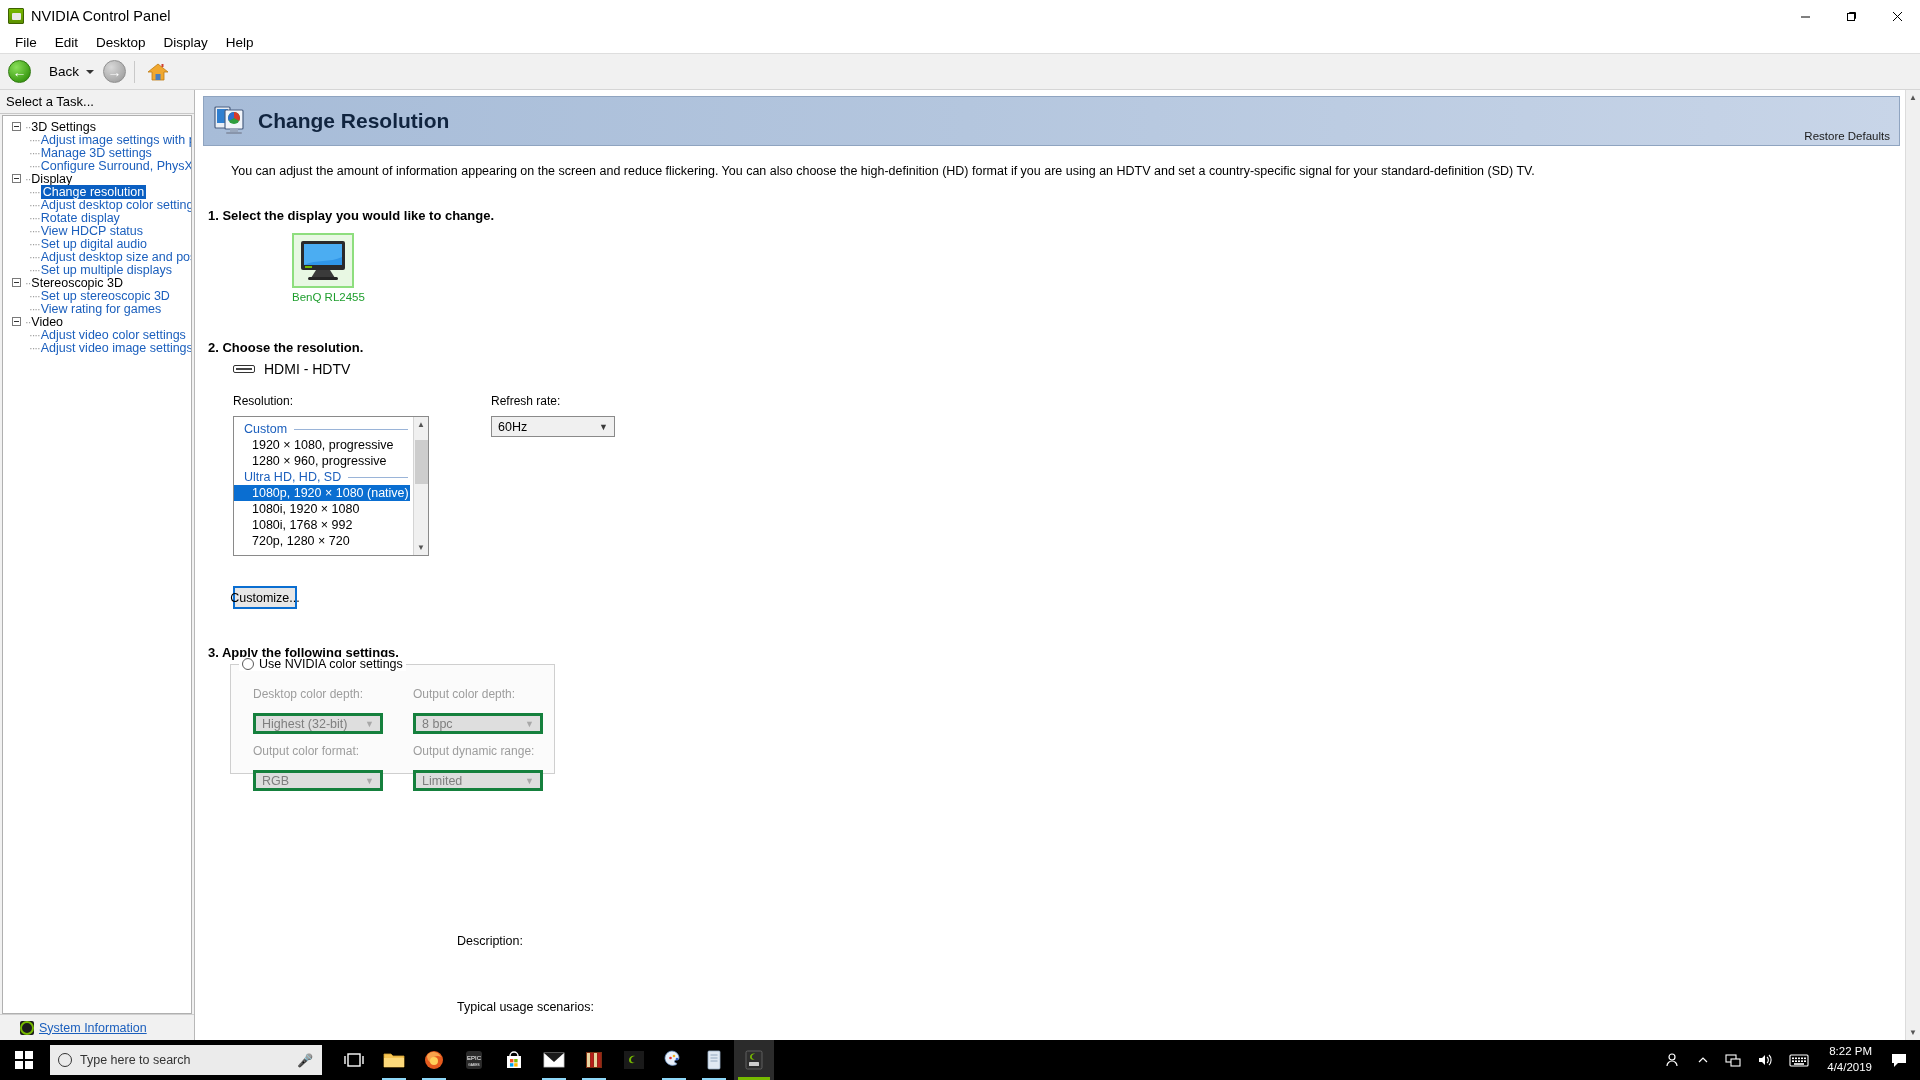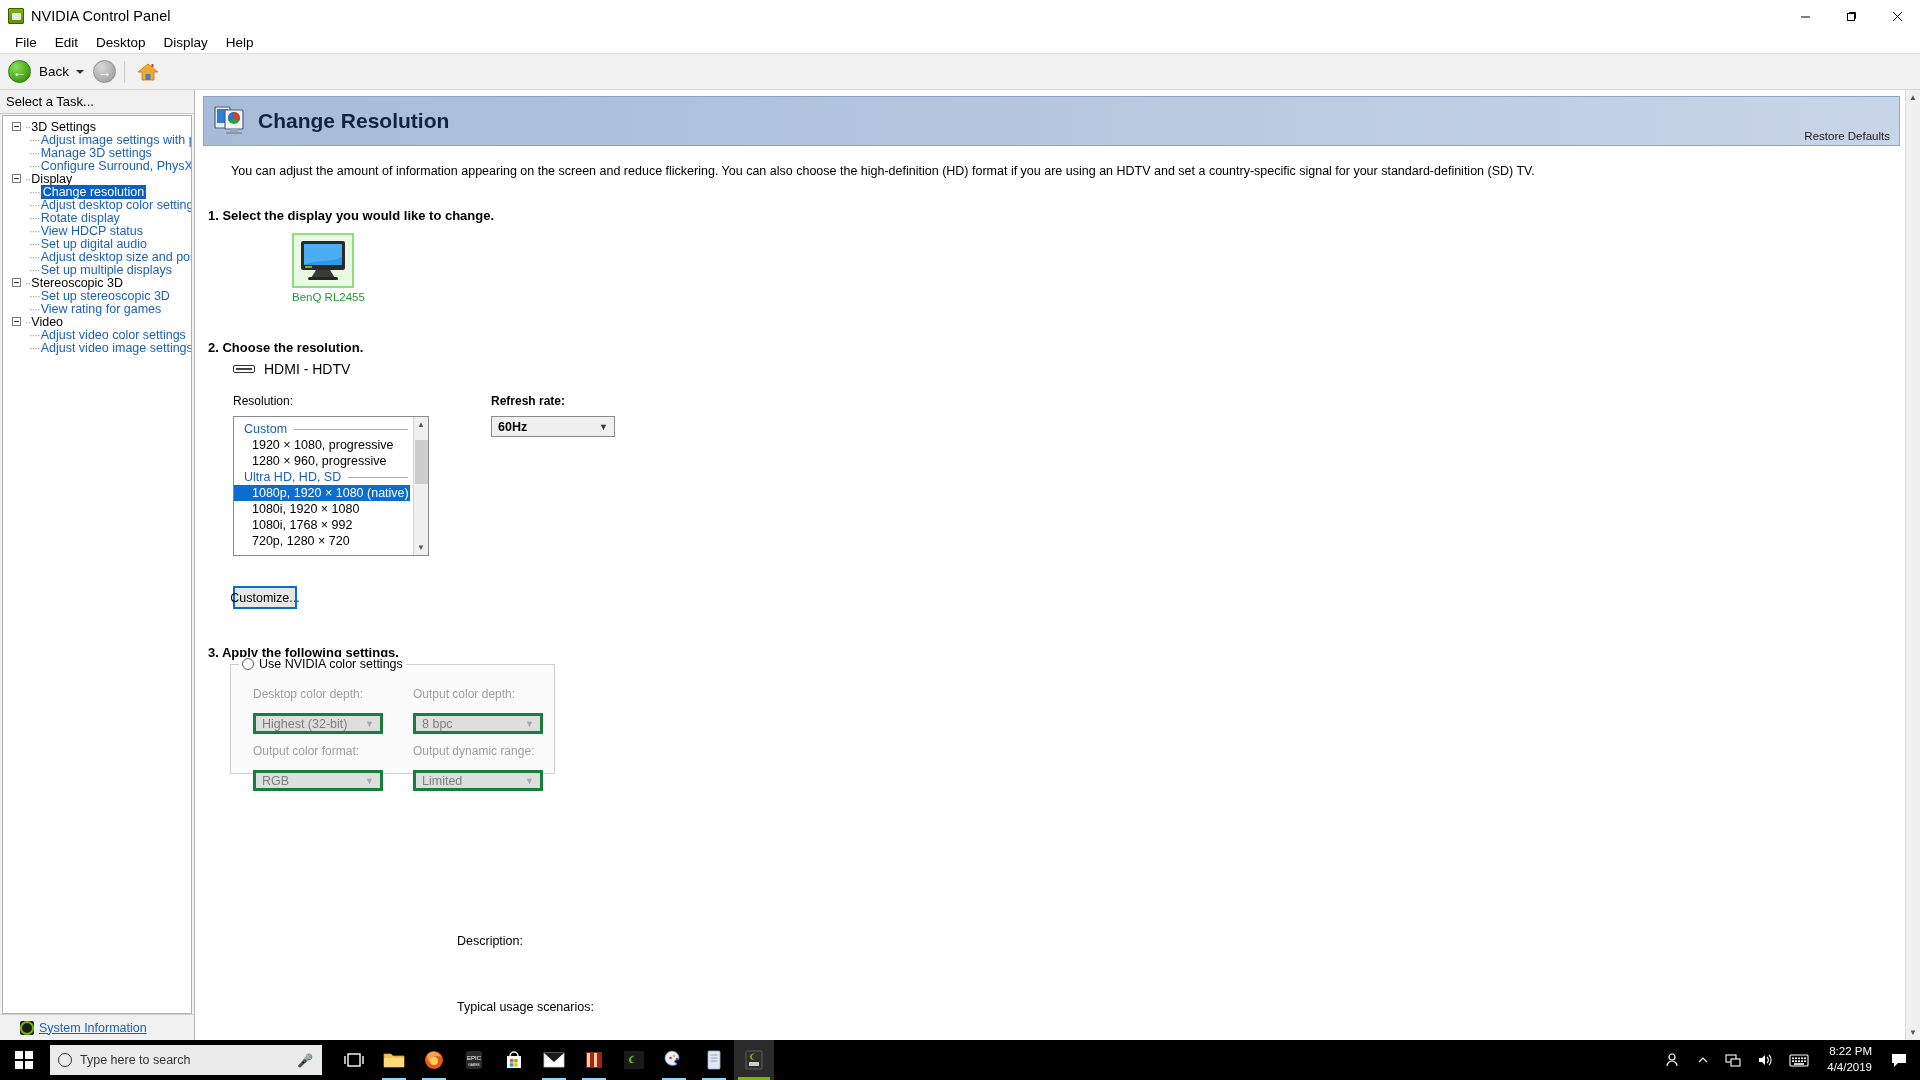--- a/index.html
+++ b/index.html
@@ -51,21 +51,21 @@
     border-bottom: 1px solid #d6d6d6;
   }
   .nav-circle {
     width: 23px; height: 23px; border-radius: 50%;
     display: flex; align-items: center; justify-content: center;
     flex: none;
   }
   .nav-back { background: radial-gradient(circle at 35% 30%, #8ae05a, #3f9e16 70%, #2d7a0c); border: 1px solid #2f7a10; }
   .nav-fwd  { background: radial-gradient(circle at 35% 30%, #d8d8d8, #a9a9a9 70%, #8c8c8c); border: 1px solid #909090; }
   .nav-arrow { color: #fff; font-size: 14px; line-height: 1; font-weight: bold; }
-  .back-label { font-size: 13.5px; color: #000; margin: 0 7px 0 8px; }
+  .back-label { font-size: 13.5px; color: #000; margin: 0 7px 0 18px; }
   .drop-caret {
     width: 0; height: 0; border-left: 4px solid transparent; border-right: 4px solid transparent;
     border-top: 4px solid #333; margin-right: 9px;
   }
   .tb-sep { width: 1px; height: 22px; background: #c9c9c9; margin: 0 12px 0 8px; }
   .home-icon { width: 22px; height: 20px; position: relative; }
 
   
   .content { display: flex; height: calc(1080px - 32px - 22px - 36px - 40px); }
 
@@ -162,21 +162,21 @@
     position: relative; margin-right: 9px; flex: none;
     background: #fff;
   }
   .hdmi-icon::after {
     content: ""; position: absolute; left: 2px; top: 2px; right: 2px; height: 1.5px; background: #444;
   }
   .connector-val { font-size: 14px; color: #000; }
 
   .res-row { display: flex; margin: 17px 0 0 30px; }
   .res-col { width: 196px; }
-  .rr-col { margin-left: 62px; font-weight: bold; }
+  .rr-col { margin-left: 62px; }
   .field-lbl { font-size: 12px; color: #000; margin-bottom: 8px; }
 
   .listbox {
     width: 196px; height: 140px; border: 1px solid #8a8a8a; background: #fff;
     position: relative; overflow: hidden; padding-top: 4px;
   }
   .list-group {
     display: flex; align-items: center; font-size: 12.5px; color: #1b5fbd;
     padding: 1px 0 1px 10px; white-space: nowrap;
   }

